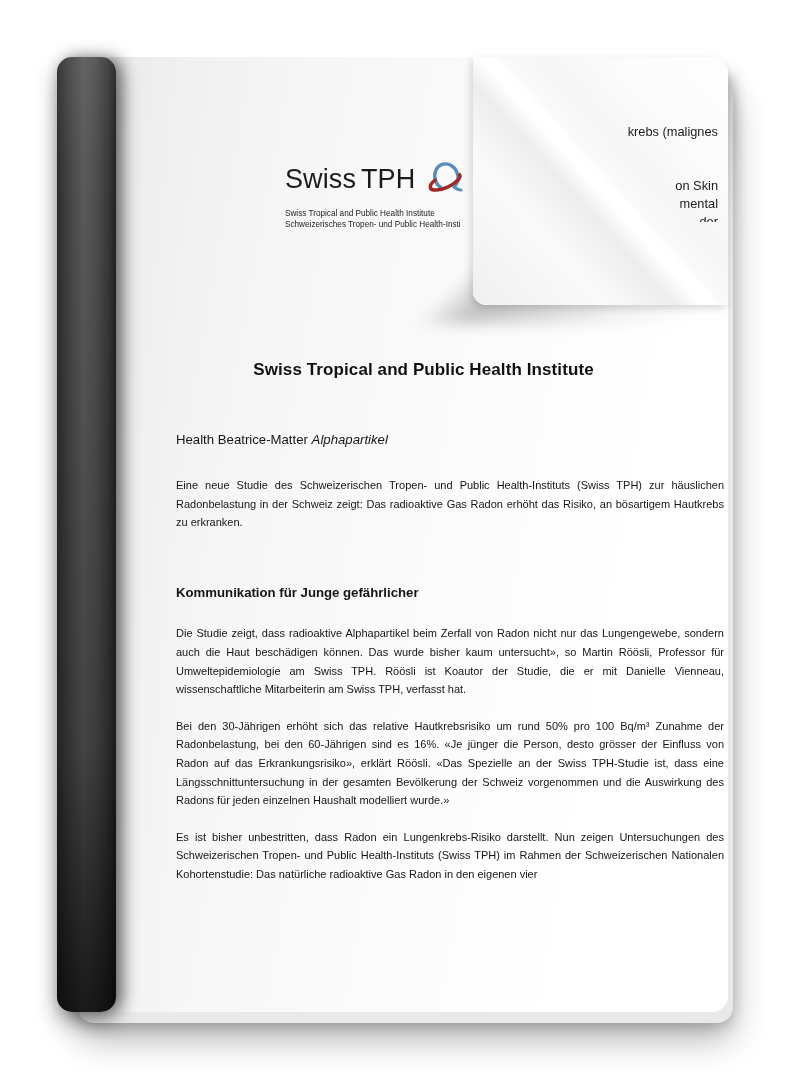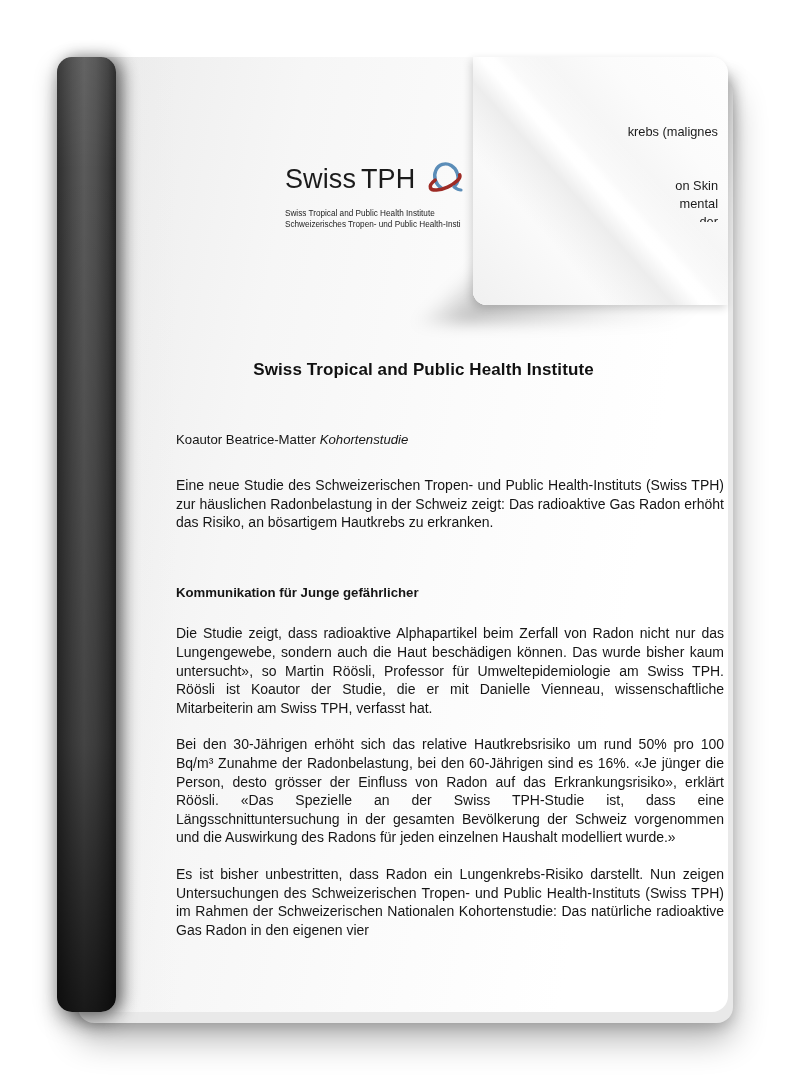--- a/index.html
+++ b/index.html
@@ -71,21 +71,21 @@
   }
 
   
   .body{
     position:absolute; left:119px; top:374px; width:548px;
     color:#151515;
   }
   .byline{ font-size:13.2px; line-height:17px; margin-bottom:28px; }
   .byline em{ font-style:italic; }
   p.par{
-    font-size:14px; line-height:18.6px; text-align:justify;
+    font-size:11px; line-height:18.6px; text-align:justify;
     margin:0 0 18px 0;
   }
   p.par.gap-big{ margin-bottom:52px; }
   h3.sub{
     font-size:13.2px; font-weight:bold; line-height:18.6px;
     margin:0 0 22px 0;
   }
   p.par.strong{ font-weight:normal; }
   p.par.last{ margin-bottom:4px; }
 
@@ -162,22 +162,22 @@
       <div class="logo-sub">
         <div>Swiss Tropical and Public Health Institute</div>
         <div>Schweizerisches Tropen- und Public Health-Insti</div>
       </div>
     </div>
 
     <div class="headline">Swiss Tropical and Public Health Institute</div>
 
     <div class="body">
 
-      <div class="byline"><span>Koautor Beatrice-Matter</span>
-        <em>Kohortenstudie</em></div>
+      <div class="byline"><span>Health Beatrice-Matter</span>
+        <em>Alphapartikel</em></div>
 
       <p class="par gap-big">Eine neue Studie des Schweizerischen Tropen- und Public Health-Instituts (Swiss TPH) zur häuslichen Radonbelastung in der Schweiz zeigt: Das radioaktive Gas Radon erhöht das Risiko, an bösartigem Hautkrebs zu erkranken.</p>
 
       <h3 class="sub">Kommunikation für Junge gefährlicher</h3>
 
       <p class="par strong">Die Studie zeigt, dass radioaktive Alphapartikel beim Zerfall von Radon nicht nur das Lungengewebe, sondern auch die Haut beschädigen können. Das wurde bisher kaum untersucht», so Martin Röösli, Professor für Umweltepidemiologie am Swiss TPH. Röösli ist Koautor der Studie, die er mit Danielle Vienneau, wissenschaftliche Mitarbeiterin am Swiss TPH, verfasst hat.</p>
 
       <p class="par strong">Bei den 30-Jährigen erhöht sich das relative Hautkrebsrisiko um rund 50% pro 100 Bq/m³ Zunahme der Radonbelastung, bei den 60-Jährigen sind es 16%. «Je jünger die Person, desto grösser der Einfluss von Radon auf das Erkrankungsrisiko», erklärt Röösli. «Das Spezielle an der Swiss TPH-Studie ist, dass eine Längsschnittuntersuchung in der gesamten Bevölkerung der Schweiz vorgenommen und die Auswirkung des Radons für jeden einzelnen Haushalt modelliert wurde.»</p>
 
       <p class="par last">Es ist bisher unbestritten, dass Radon ein Lungenkrebs-Risiko darstellt. Nun zeigen Untersuchungen des Schweizerischen Tropen- und Public Health-Instituts (Swiss TPH) im Rahmen der Schweizerischen Nationalen Kohortenstudie: Das natürliche radioaktive Gas Radon in den eigenen vier</p>

